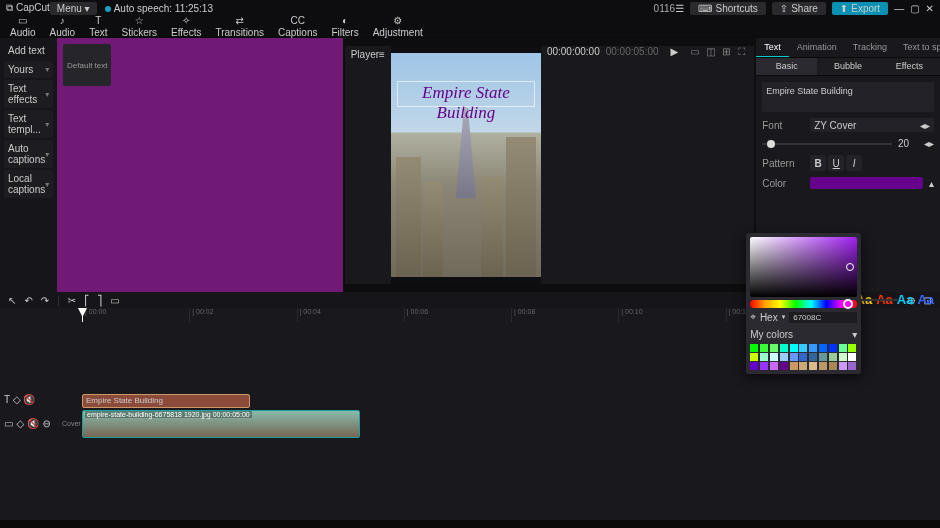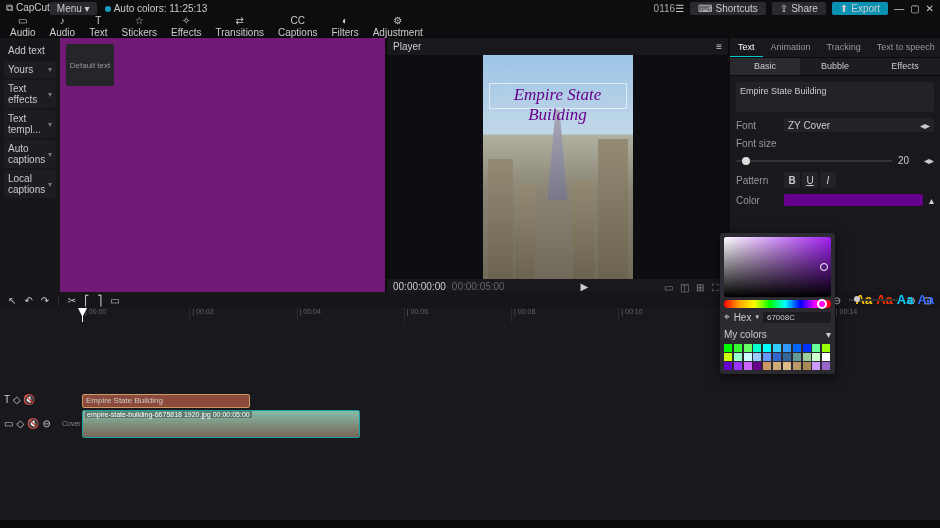--- a/index.html
+++ b/index.html
@@ -15,29 +15,29 @@
 .tool-tabs{height:22px;display:flex;align-items:center;gap:14px;padding:2px 10px;background:#0d0d0f;border-bottom:1px solid #0a0a0a}
 .tool-tabs .tab{display:flex;flex-direction:column;align-items:center;gap:1px;font-size:8px;color:#aaa;cursor:pointer}
 .tool-tabs .tab.active{color:#fff}
 .main{display:flex;height:254px}
 .left-panel{width:60px;background:#15151a;display:flex;flex-direction:column;gap:2px;padding:4px 4px}
 .left-panel .side-item{padding:3px 4px;font-size:9px;display:flex;align-items:center;justify-content:space-between;background:#1c1c21;border-radius:2px}
 .left-panel .side-item.active{color:#0cc}
 .left-panel .chev{font-size:8px;color:#777}
 .assets{width:325px;background:#701a75;padding:6px}
 .assets .thumb{width:48px;height:42px;background:#25252a;display:flex;align-items:center;justify-content:center;font-size:8px;color:#999;border-radius:2px}
-.player{flex:1;background:#18181d;margin:0 2px;display:flex;flex-direction:column;position:relative}
+.player{flex:1;background:#18181d;margin:8px 2px;display:flex;flex-direction:row;position:relative}
 .player-head{height:18px;padding:3px 6px;font-size:9px;color:#999;display:flex;justify-content:space-between}
 .player-canvas{flex:1;display:flex;align-items:center;justify-content:center;background:#0e0e12;position:relative}
 .video-frame{width:150px;height:224px;background:linear-gradient(to bottom,#9ec5e6 0%,#c1d7e8 35%,#b0b0a0 36%,#8a8575 60%,#6f6a5a 100%);position:relative;overflow:hidden}
 .video-frame .title-text{position:absolute;top:30px;left:10px;right:10px;text-align:center;font-family:cursive;font-style:italic;font-size:17px;color:#67008C}
 .video-frame .sel-box{position:absolute;top:28px;left:6px;right:6px;height:26px;border:1px solid rgba(255,255,255,0.6)}
 .video-frame .spire{position:absolute;left:50%;top:55px;transform:translateX(-50%);width:20px;height:90px;background:linear-gradient(180deg,#aab 0%,#778 100%);clip-path:polygon(40% 0,60% 0,100% 100%,0 100%)}
 .video-frame .bldg{position:absolute;bottom:0;background:linear-gradient(180deg,#948b75,#6b634f)}
-.player-controls{height:16px;display:flex;align-items:flex-end;padding:0 6px;gap:6px;font-size:8px;color:#888}
+.player-controls{height:16px;display:flex;align-items:flex-start;padding:0 6px;gap:6px;font-size:8px;color:#888}
 .player-controls .times{display:flex;gap:6px}
 .player-controls .spacer{flex:1}
 .player-controls .icon{width:10px;height:10px;opacity:0.6}
 .right-panel{width:210px;background:#18181d;display:flex;flex-direction:column;position:relative}
 .rp-tabs{display:flex;gap:0;height:20px;border-bottom:1px solid #0a0a0a}
 .rp-tabs .t{flex:0 0 auto;padding:4px 8px;font-size:9px;color:#999;cursor:pointer}
 .rp-tabs .t.active{color:#fff;border-bottom:1px solid #0cc}
 .rp-subtabs{display:flex;height:18px;border-bottom:1px solid #0a0a0a}
 .rp-subtabs .st{flex:1;text-align:center;padding:3px 8px;font-size:9px;background:#1c1c21}
 .rp-subtabs .st.active{background:#2a2a30}
@@ -81,21 +81,21 @@
 .video-clip .frames .f{flex:1;background:linear-gradient(#8ba,#765)}
 .cover-lbl{position:absolute;left:62px;top:98px;font-size:7px;color:#888}
 .statusbar{position:absolute;bottom:0;left:0;right:0;height:8px;background:#0a0a0a}
 </style>
 </head>
 <body>
 
 <div class="topbar">
   <span>⧉ <span>CapCut</span></span>
   <span class="menu-btn"><span>Menu</span> ▾</span>
-  <span class="autosave"><span class="dot"></span><span>Auto colors: 11:25:13</span></span>
+  <span class="autosave"><span class="dot"></span><span>Auto speech: 11:25:13</span></span>
   <span class="center">0116</span>
   <div class="right">
     <span>☰</span>
     <span class="btn">⌨ <span>Shortcuts</span></span>
     <span class="btn">⇪ <span>Share</span></span>
     <span class="btn export">⬆ <span>Export</span></span>
     <span>—</span>
     <span>▢</span>
     <span>✕</span>
   </div>
@@ -212,23 +212,20 @@
         <span class="st">Effects</span>
       </div>
     <div class="rp-content">
       <div class="text-input">Empire State Building</div>
       <div class="prop-row">
         <span class="lbl">Font</span>
         <div class="field">
             <span>ZY Cover</span>
             <span>◂▸</span>
           </div>
-      </div>
-      <div class="prop-row">
-        <span class="lbl">Font size</span>
       </div>
       <div class="prop-row">
         <div class="slider">
             <div class="knob"></div>
           </div>
         <span style="width:20px;text-align:left">20</span>
         <span>◂▸</span>
       </div>
       <div class="prop-row">
         <span class="lbl">Pattern</span>

